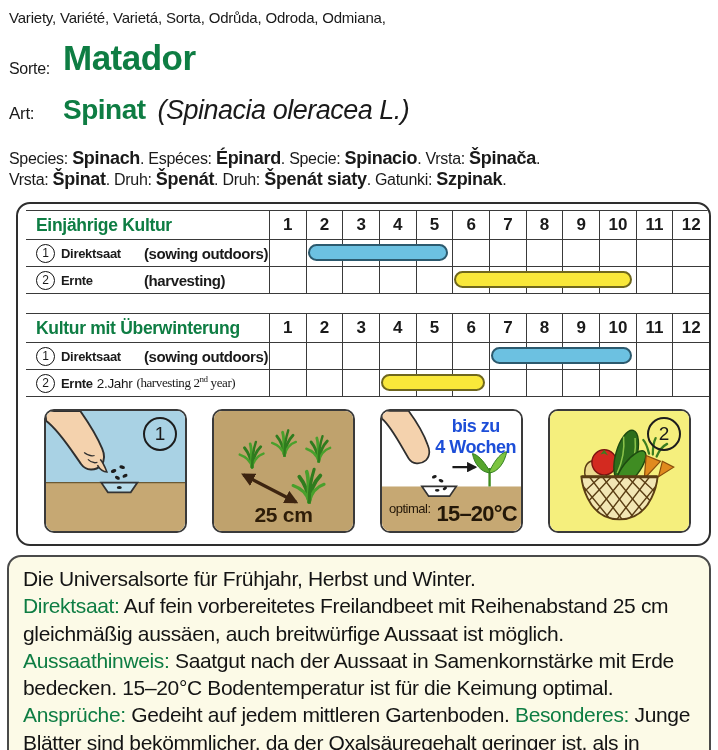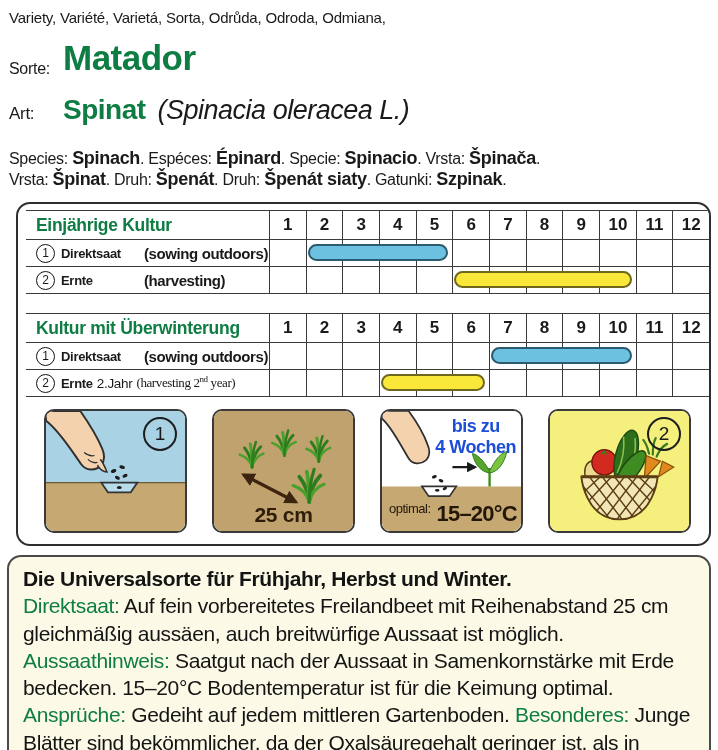--- a/index.html
+++ b/index.html
@@ -48,21 +48,21 @@
   .cap25{position:absolute;bottom:4px;left:0;right:0;text-align:center;font-weight:700;font-size:21px;color:#2e1d08;z-index:3;letter-spacing:-0.3px;}
   .biszu{position:absolute;top:5px;right:5px;text-align:center;font-weight:700;font-size:18px;line-height:1.15;color:#1d4ed8;z-index:3;letter-spacing:-0.5px;}
   .optrow{position:absolute;bottom:4px;left:7px;right:3px;display:flex;align-items:flex-start;gap:6px;z-index:3;color:#231708;}
   .optlab{font-size:13px;letter-spacing:-0.5px;}
   .opttemp{font-size:22px;font-weight:700;letter-spacing:-0.8px;}
 
   
   .panelB{margin:9px 7px 0 7px;border:2px solid #4a4a4a;border-radius:14px;background:var(--panelbg);padding:8px 14px 10px 14px;box-sizing:border-box;}
   .panelB p{margin:0;font-size:21px;line-height:1.3;letter-spacing:-0.35px;color:#141414;}
   .glabel{color:var(--green);font-weight:400;}
-  .headline{color:var(--green);font-weight:700;}
+  .headline{color:var(--green);font-weight:400;}
 </style>
 </head>
 <body>
 
 <div class="page">
 
   <div class="hdr">
     <div class="l1">Variety, Variété, Varietá, Sorta, Odrůda, Odroda, Odmiana,</div>
 
     <div class="sorte-row">

